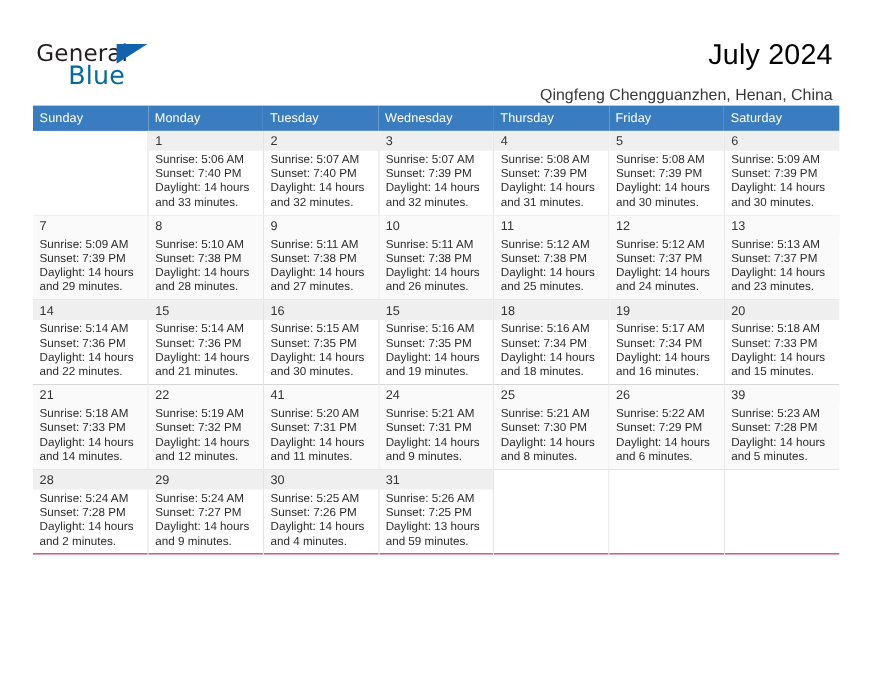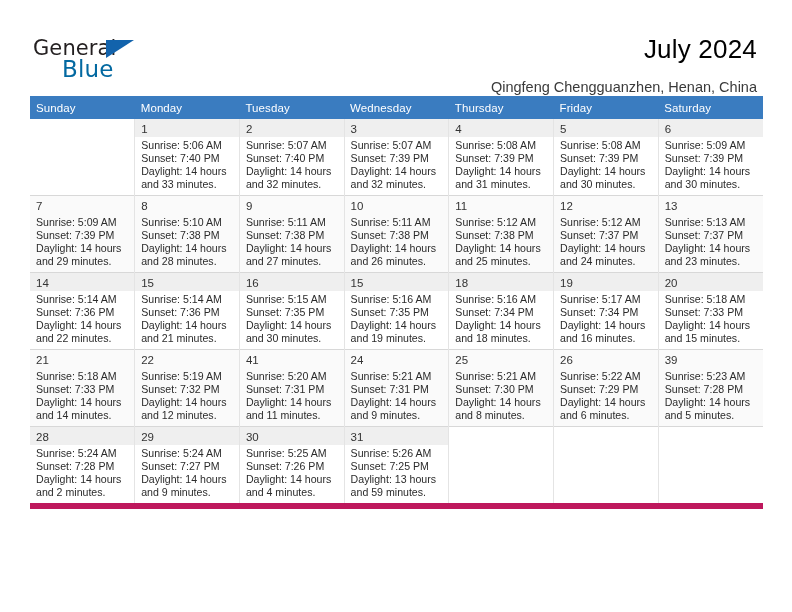--- a/index.html
+++ b/index.html
@@ -156,21 +156,21 @@
   .calendar td {
     border-right: 1px solid #E4E4E4;
   }
   .calendar td:last-child {
     border-right: none;
   }
   .calendar tbody tr {
     border-bottom: 1px solid #D8D8D8;
   }
   .calendar tbody tr:last-child {
-    border-bottom: 6px solid #be185d;
+    border-bottom: 1px solid #be185d;
   }
 </style>
 </head>
 <body>
 
 <div class="page">
 
   <div class="header">
     <div class="logo">
       <span class="logo-general">General</span>

